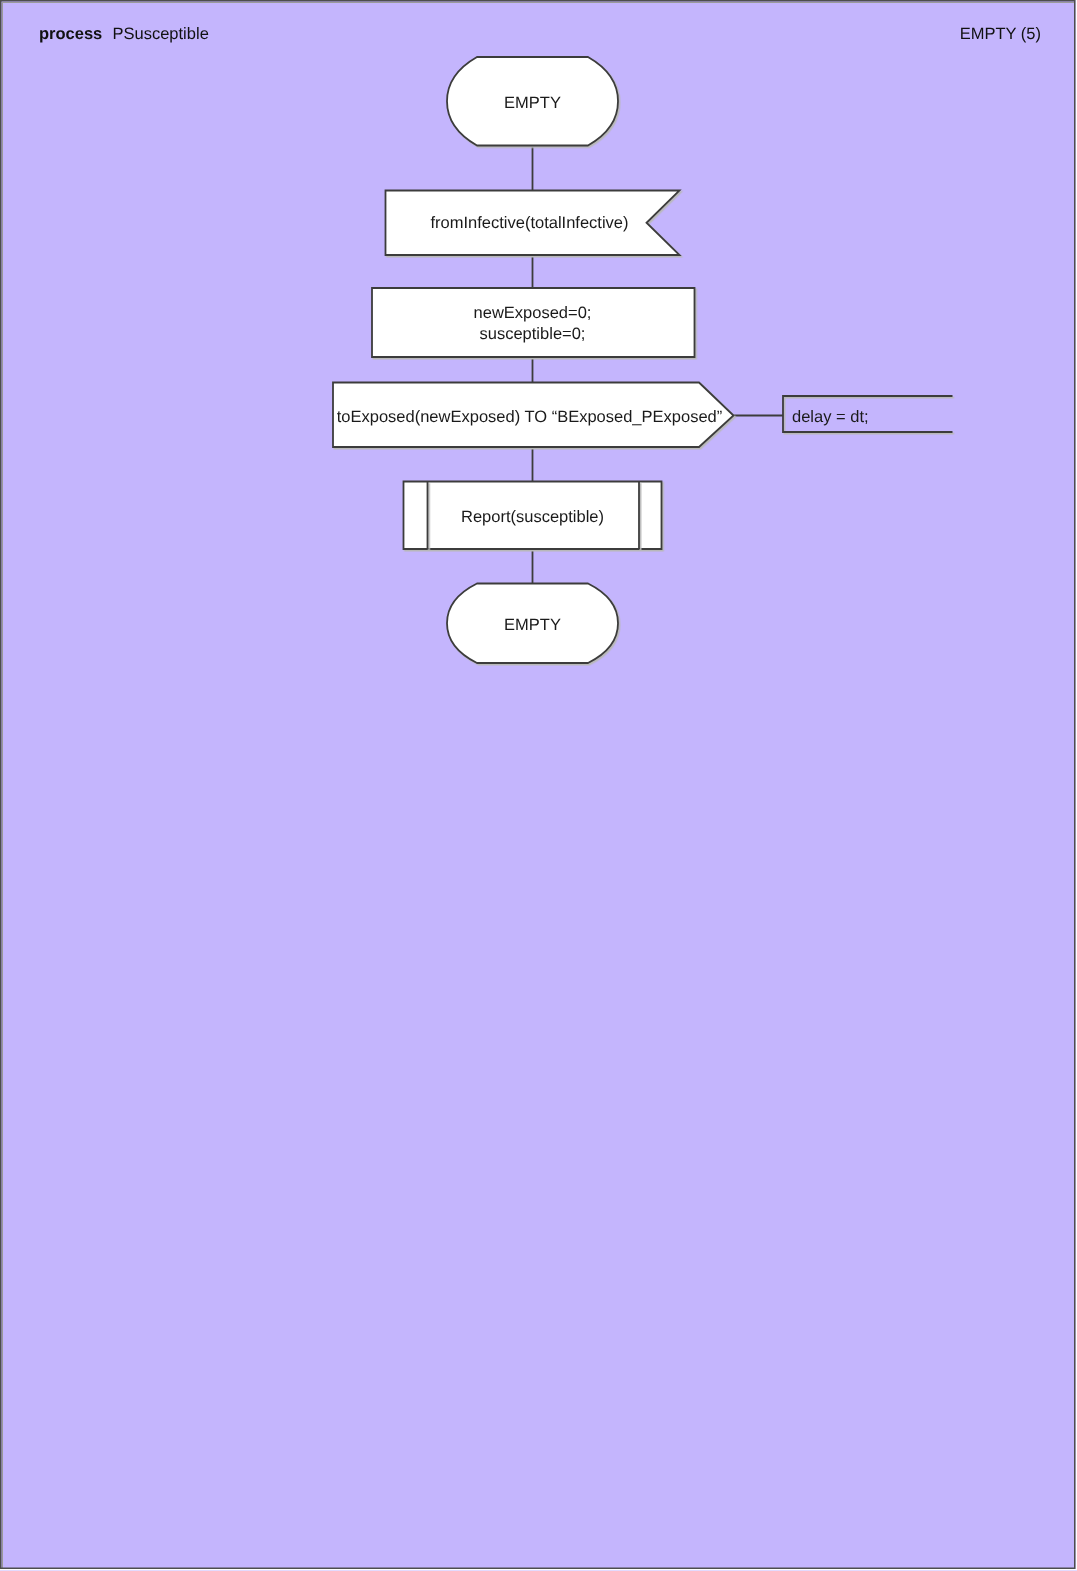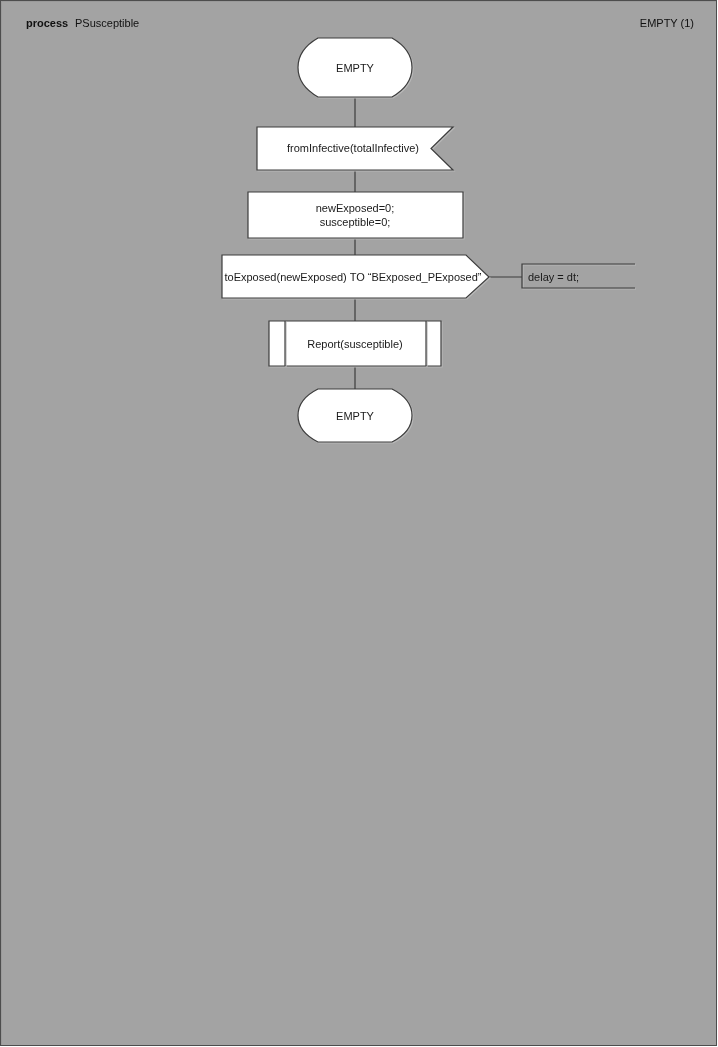--- a/index.html
+++ b/index.html
@@ -6,21 +6,21 @@
     margin: 0;
     padding: 0;
     background: #ffffff;
     font-family: "Liberation Sans", sans-serif;
   }
   .page {
     position: relative;
     width: 715px;
     height: 1044px;
     margin: 0;
-    background: #a3a3a3;
+    background: #c4b5fd;
     border: 1.5px solid #4d4d4d;
     box-shadow: 1px 1px 0 #9a9a9a inset;
     overflow: hidden;
   }
   .hdr-text {
     position: absolute;
     top: 16px;
     font-size: 11px;
     color: #111111;
     white-space: nowrap;
@@ -52,21 +52,21 @@
   }
   .ctr { text-anchor: middle; }
 </style>
 </head>
 <body>
 
 <div class="page">
 
   <div class="hdr-text hdr-process">process</div>
   <div class="hdr-text hdr-name">PSusceptible</div>
-  <div class="hdr-text hdr-ref">EMPTY (1)</div>
+  <div class="hdr-text hdr-ref">EMPTY (5)</div>
 
   <svg class="diagram" width="715" height="1044" viewBox="0 0 715 1044">
 
     <g>
       <line class="connector" x1="354" y1="96" x2="354" y2="126"></line>
       <line class="connector" x1="354" y1="169" x2="354" y2="191"></line>
       <line class="connector" x1="354" y1="237" x2="354" y2="254"></line>
       <line class="connector" x1="354" y1="297" x2="354" y2="320"></line>
       <line class="connector" x1="354" y1="365" x2="354" y2="388"></line>
       <line class="connector" x1="488" y1="276" x2="521" y2="276"></line>

